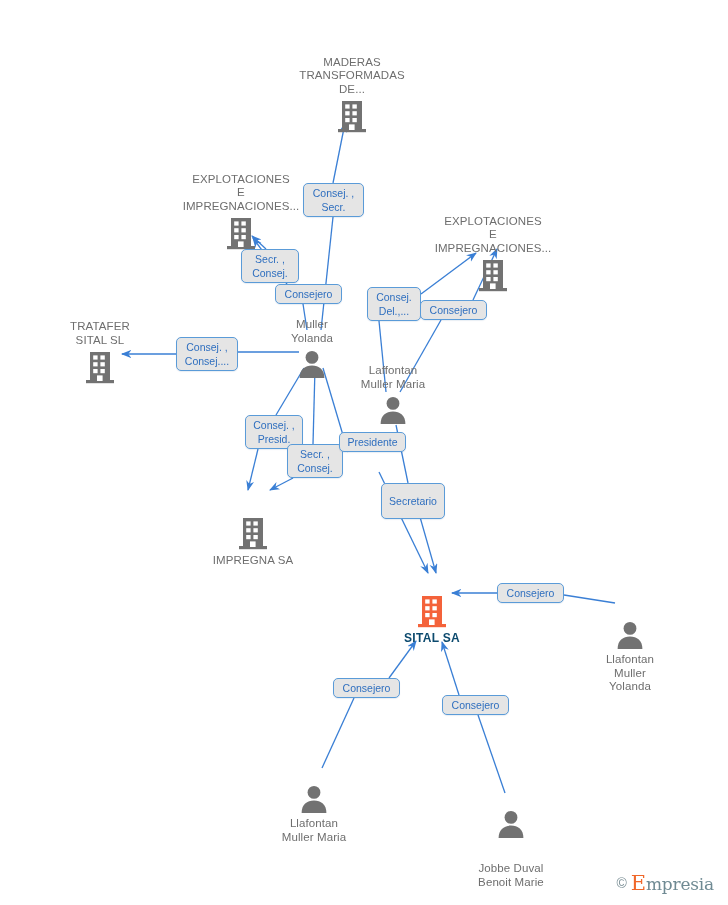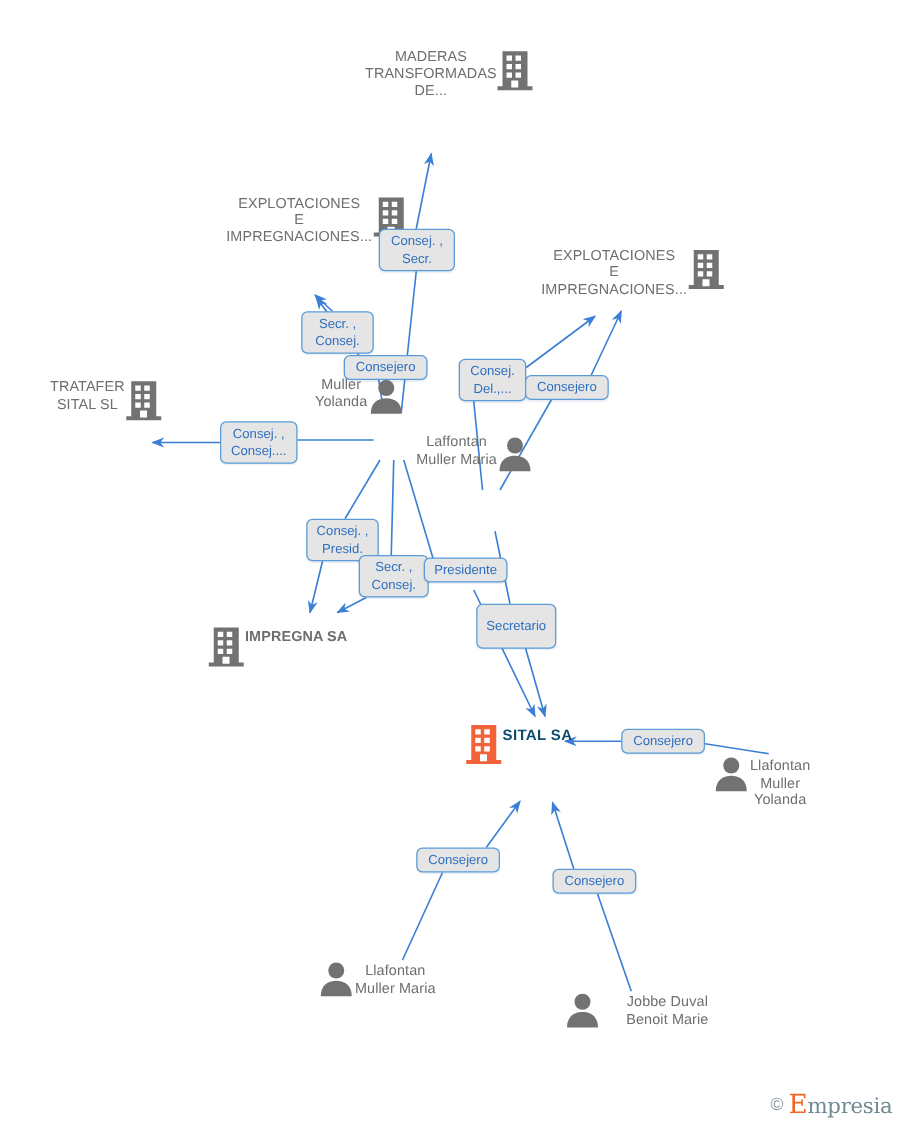--- a/index.html
+++ b/index.html
@@ -37,22 +37,25 @@
   .edge-line {
     stroke: #3a7fd5;
     stroke-width: 1.3px;
     fill: none;
   }
 
   
   .node {
     position: absolute;
     display: flex;
+    flex-direction: column;
+    align-items: center;
     width: 120px;
     margin-left: -60px;
+    margin-top: 16px;
   }
   .node.company-node .node-label {
     order: 2;
   }
   .node.company-top .node-label {
     order: 0;
   }
   .node-icon {
     display: block;
     line-height: 0;
@@ -215,21 +218,21 @@
             <rect x="1" y="29" width="28" height="3.2" fill="#727272"></rect>
             <rect x="8.2" y="4.4" width="4.4" height="4.2" fill="#ffffff"></rect>
             <rect x="15.4" y="4.4" width="4.4" height="4.2" fill="#ffffff"></rect>
             <rect x="8.2" y="11.2" width="4.4" height="4.2" fill="#ffffff"></rect>
             <rect x="15.4" y="11.2" width="4.4" height="4.2" fill="#ffffff"></rect>
             <rect x="8.2" y="18" width="4.4" height="4.2" fill="#ffffff"></rect>
             <rect x="15.4" y="18" width="4.4" height="4.2" fill="#ffffff"></rect>
             <rect x="12" y="24.4" width="5.6" height="5.6" fill="#ffffff"></rect>
           </svg></span>
       </div>
-      <div class="node company-node" style="left: 226px; top: 501px; font-weight: bold;">
+      <div class="node company-node" style="left: 253px; top: 501px;">
         <span class="node-icon"><svg width="30" height="34" viewBox="0 0 30 34" xmlns="http://www.w3.org/2000/svg">
             <rect x="5" y="1" width="20" height="29" fill="#727272"></rect>
             <rect x="1" y="29" width="28" height="3.2" fill="#727272"></rect>
             <rect x="8.2" y="4.4" width="4.4" height="4.2" fill="#ffffff"></rect>
             <rect x="15.4" y="4.4" width="4.4" height="4.2" fill="#ffffff"></rect>
             <rect x="8.2" y="11.2" width="4.4" height="4.2" fill="#ffffff"></rect>
             <rect x="15.4" y="11.2" width="4.4" height="4.2" fill="#ffffff"></rect>
             <rect x="8.2" y="18" width="4.4" height="4.2" fill="#ffffff"></rect>
             <rect x="15.4" y="18" width="4.4" height="4.2" fill="#ffffff"></rect>
             <rect x="12" y="24.4" width="5.6" height="5.6" fill="#ffffff"></rect>
@@ -301,21 +304,21 @@
       <div class="edge-label" style="left: 275px; top: 284px; width: 67px; height: 20px; display: flex; align-items: center; justify-content: center;">Consejero</div>
       <div class="edge-label" style="left: 367px; top: 287px; width: 54px; height: 34px; display: flex; align-items: center; justify-content: center;">Consej.
 Del.,...</div>
       <div class="edge-label" style="left: 420px; top: 300px; width: 67px; height: 20px; display: flex; align-items: center; justify-content: center;">Consejero</div>
       <div class="edge-label" style="left: 176px; top: 337px; width: 62px; height: 34px; display: flex; align-items: center; justify-content: center;">Consej. ,
 Consej....</div>
       <div class="edge-label" style="left: 245px; top: 415px; width: 58px; height: 34px; display: flex; align-items: center; justify-content: center;">Consej. ,
 Presid.</div>
       <div class="edge-label" style="left: 287px; top: 444px; width: 56px; height: 34px; display: flex; align-items: center; justify-content: center;">Secr. ,
 Consej.</div>
-      <div class="edge-label" style="left: 339px; top: 446px; width: 67px; height: 20px; display: flex; align-items: center; justify-content: center;">Presidente</div>
+      <div class="edge-label" style="left: 339px; top: 432px; width: 67px; height: 20px; display: flex; align-items: center; justify-content: center;">Presidente</div>
       <div class="edge-label" style="left: 381px; top: 483px; width: 64px; height: 36px; display: flex; align-items: center; justify-content: center;">Secretario</div>
       <div class="edge-label" style="left: 497px; top: 583px; width: 67px; height: 20px; display: flex; align-items: center; justify-content: center;">Consejero</div>
       <div class="edge-label" style="left: 333px; top: 678px; width: 67px; height: 20px; display: flex; align-items: center; justify-content: center;">Consejero</div>
       <div class="edge-label" style="left: 442px; top: 695px; width: 67px; height: 20px; display: flex; align-items: center; justify-content: center;">Consejero</div>
     </div>
 
   <div id="watermark">
     <span class="copy-mark">©</span>
     <span class="brand"><span class="brand-initial">E</span><span>mpresia</span></span>
   </div>

